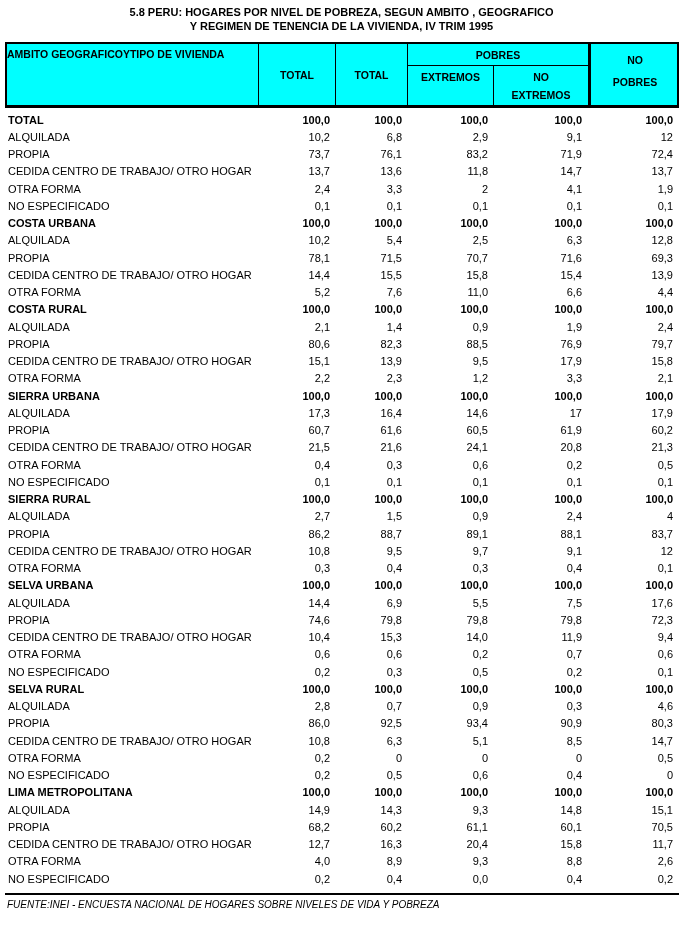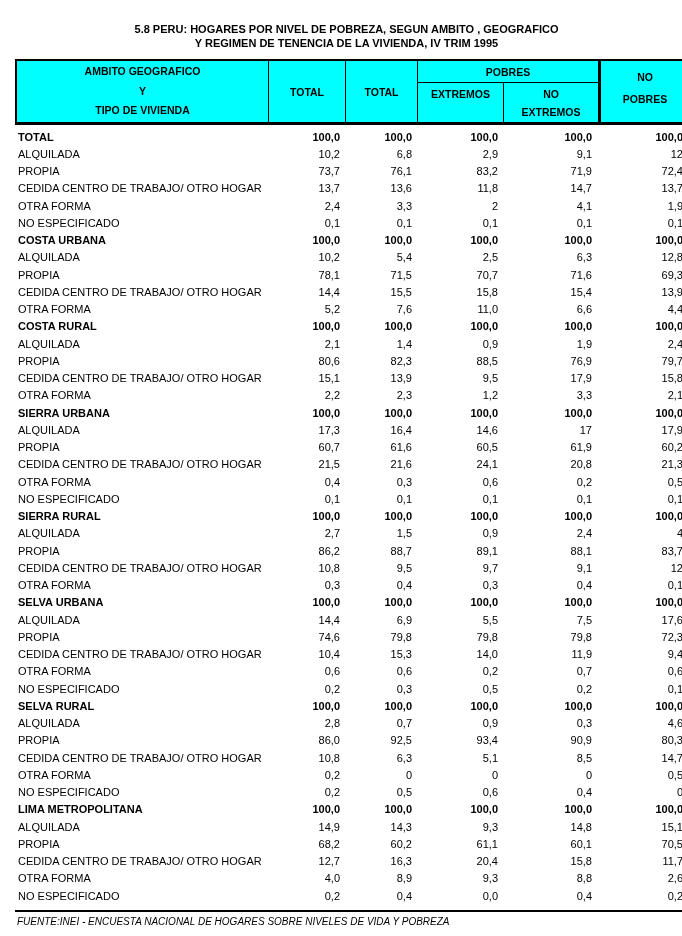--- a/index.html
+++ b/index.html
@@ -4,21 +4,21 @@
 <style>
   * { box-sizing: border-box; margin: 0; padding: 0; }
   html, body { width: 682px; background: #FFFFFF; }
   body {
     font-family: "Liberation Sans", sans-serif;
     color: #000000;
     width: 682px;
     height: 936px;
     overflow: hidden;
   }
-  .page { padding: 6px 4px 0 15px; margin-top: 17px; }
+  .page { padding: 6px 4px 0 5px; }
 
   
   .title { text-align: center; font-weight: bold; font-size: 11px; line-height: 13.5px; margin-bottom: 9px; }
   .title div { white-space: pre-wrap; }
 
   
   .thead {
     display: grid;
     grid-template-columns: 252px 77px 72px 86px 94px 91px;
     grid-template-rows: 22px 39px;
@@ -27,21 +27,21 @@
     background: #00FFFF;
     width: 674px;
     font-size: 10.5px;
     font-weight: bold;
     text-align: center;
   }
   .thead .cell { border-color: #000; }
   .h-ambito {
     grid-column: 1; grid-row: 1 / 3;
     border-right: 1px solid #000;
-    display: flex; flex-direction: column; justify-content: space-between;
+    display: flex; flex-direction: row; justify-content: flex-start;
     padding: 4px 0 6px 0;
   }
   .h-total1 { grid-column: 2; grid-row: 1 / 3; border-right: 1px solid #000; display: flex; align-items: center; justify-content: center; }
   .h-total2 { grid-column: 3; grid-row: 1 / 3; border-right: 1px solid #000; display: flex; align-items: center; justify-content: center; }
   .h-pobres { grid-column: 4 / 6; grid-row: 1; border-bottom: 1px solid #000; display: flex; align-items: center; justify-content: center; }
   .h-extremos { grid-column: 4; grid-row: 2; border-right: 1px solid #000; padding-top: 5px; }
   .h-noextremos { grid-column: 5; grid-row: 2; display: flex; flex-direction: column; justify-content: space-between; padding: 5px 0 4px 0; }
   .h-nopobres { grid-column: 6; grid-row: 1 / 3; border-left: 3px solid #000; padding-top: 5px; line-height: 22px; }
 
   

